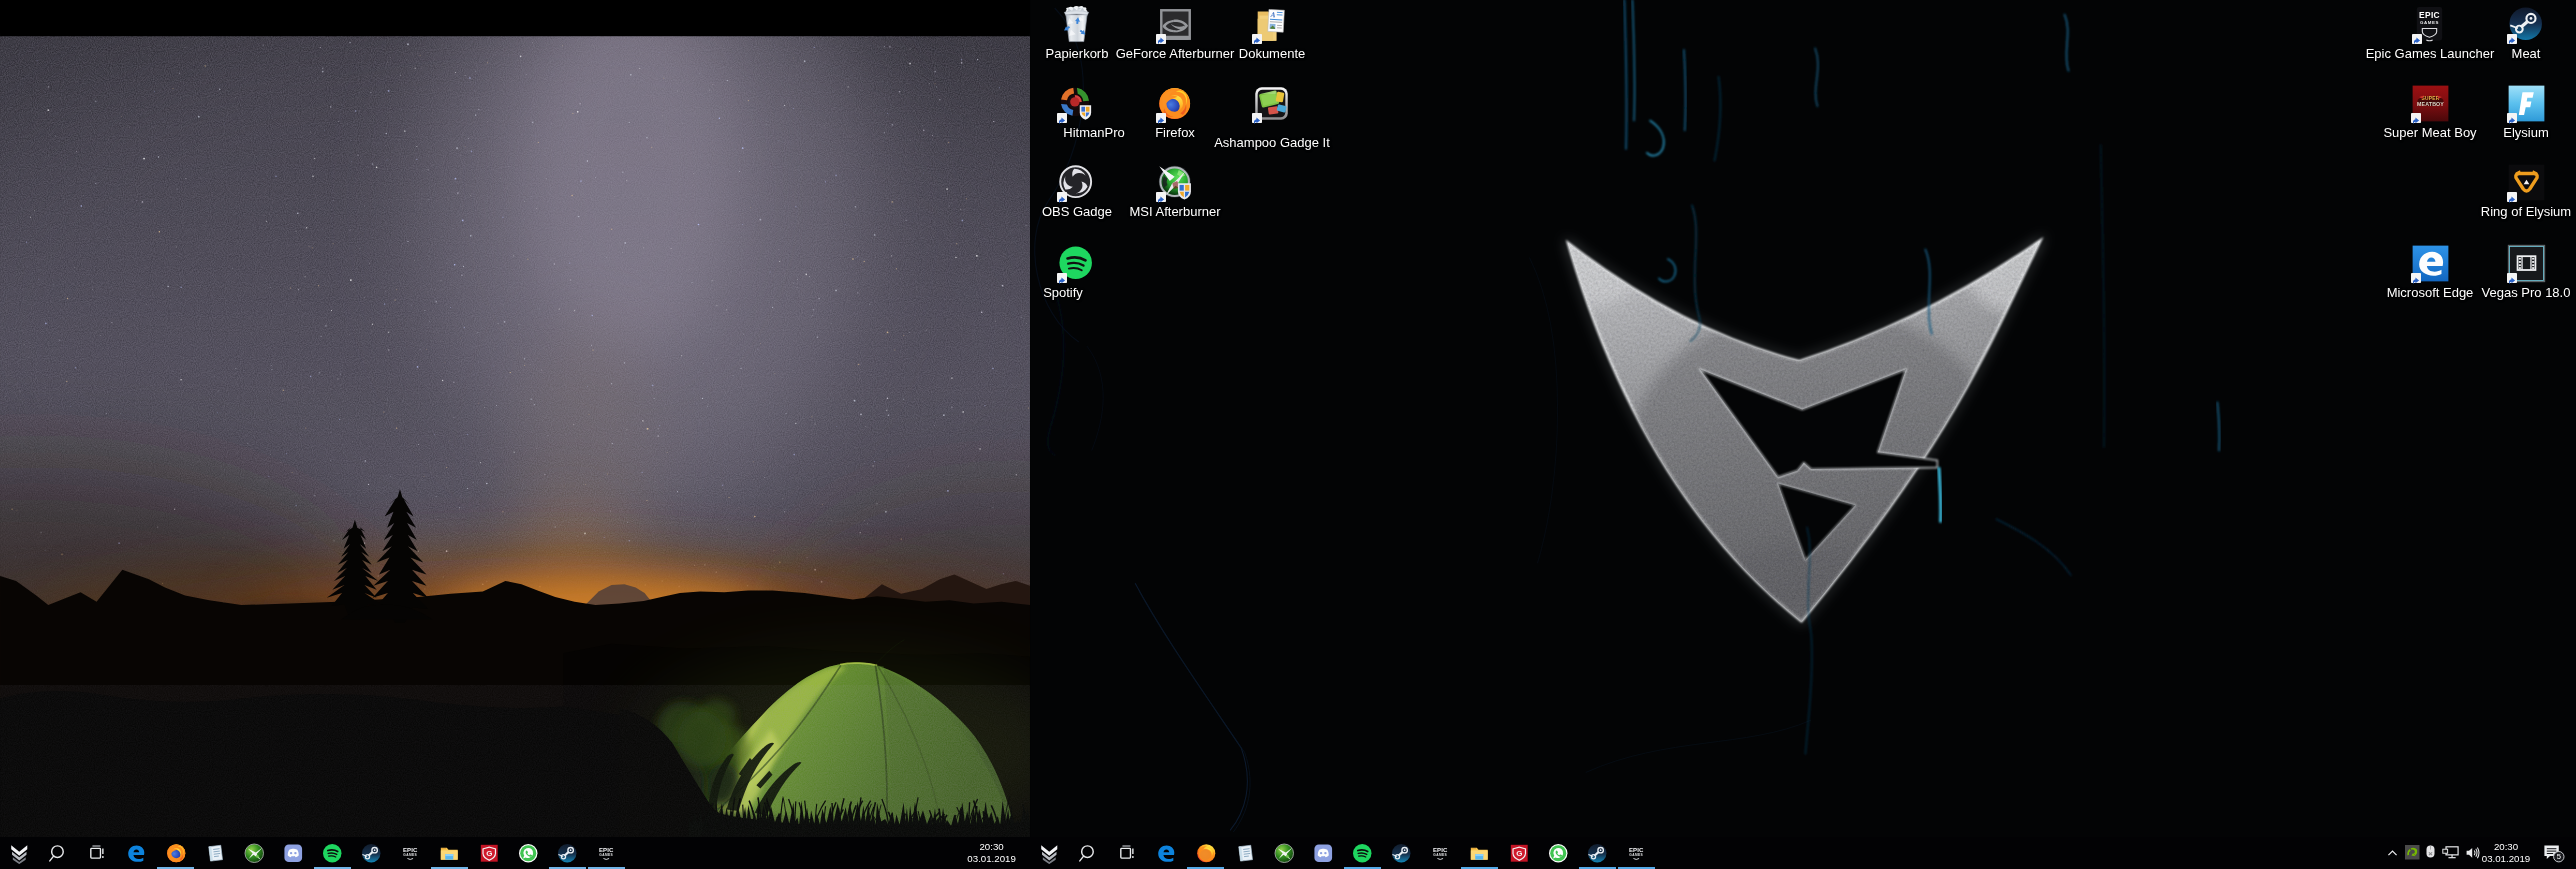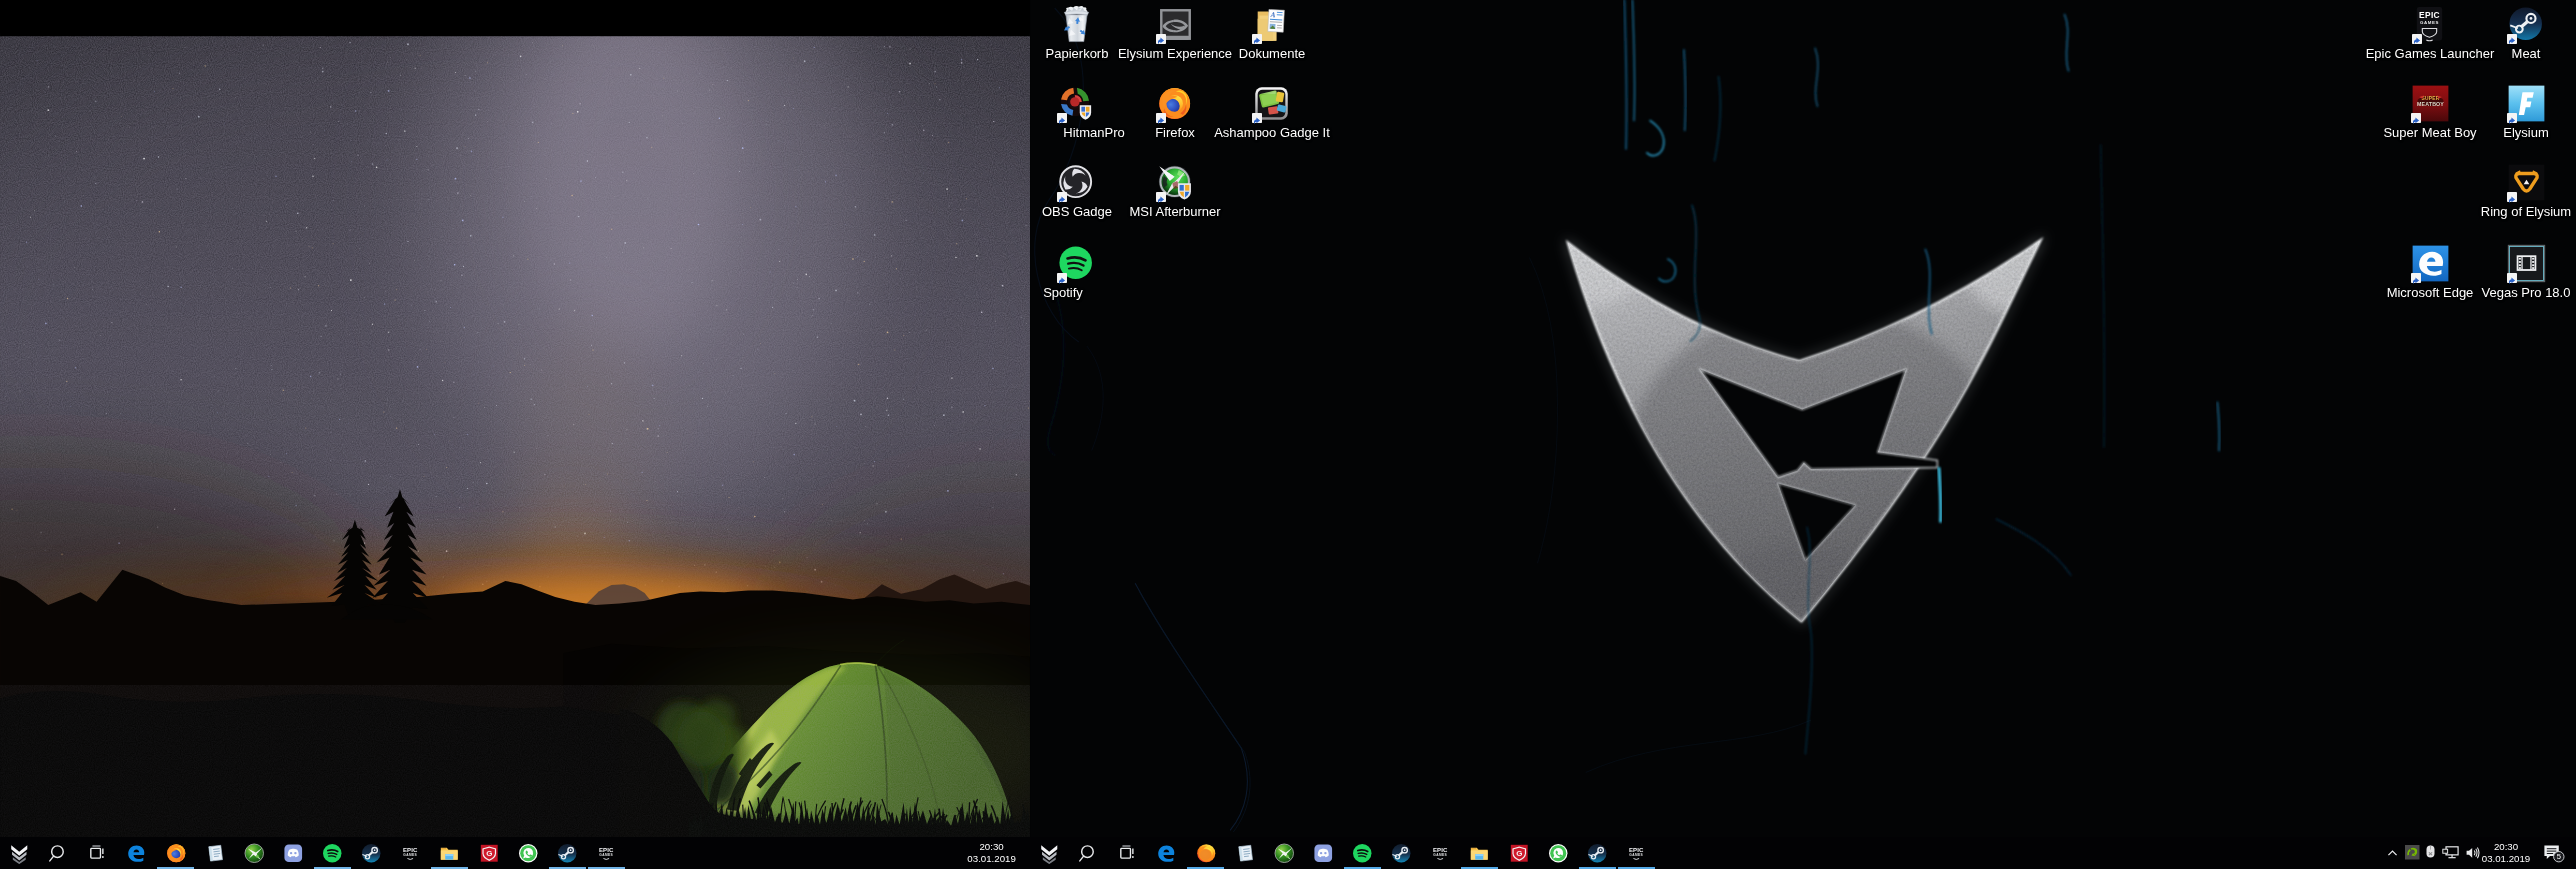--- a/index.html
+++ b/index.html
@@ -1300,21 +1300,21 @@
 <g fill="#96989c">
 <path d="M22,18 C15,19 10,22 8,26 C10,30 15,33 22,33.5 L22,30.5 C17,30 13.5,28.5 12,26 C13.5,23.5 17,21.5 22,21 Z"></path>
 <path d="M22,18 C30,17.5 37,21 39.5,25.5 C37,30.5 30,34 22,33.5 L22,30.5 C28,30.8 33.5,28.5 35.5,25.5 C33.5,22.5 28,20.5 22,21 Z"></path>
 <path d="M16,22.5 C19,26.5 24,29.5 30,30.3 C27,31.8 22,31.5 18.5,29.5 C16.5,27.5 15.8,24.8 16,22.5 Z" fill="#2b2b2d"></path>
 <path d="M18,23 C21,27 26,29.8 31.5,30 C33.5,28.8 34.8,27 35,25.2 C30,28 23,26.5 18,23 Z"></path>
 </g>
 <rect x="8" y="38" width="32" height="5" fill="#939599"></rect>
         </svg><div class="shct"><svg width="9.7" height="9.7" viewBox="0 0 12 12">
             <path d="M2.5,9.5 L2.5,6.5 Q3,4.5 5.5,4 L5.5,2 L10,5.5 L5.5,9 L5.5,7 Q3.5,7 3,9.5 Z" fill="#2a62c8"></path>
           </svg></div></div>
-      <div class="icnlbl" style="left:145px;top:46px">Elysium Experience</div>
+      <div class="icnlbl" style="left:145px;top:46px">GeForce Afterburner</div>
       <div class="dico" style="left:222px;top:4.8px;width:39px;height:39px"><svg width="39" height="39" viewBox="0 0 48 48">
           <path d="M7,8 L20,8 L24,13 L30,13 L30,44 L7,44 Z" fill="#e8bd62"></path>
 <path d="M9,13 L30,13 L30,44 L9,44 Z" fill="#f2d07e"></path>
 <path d="M7,17 L22,17 L26,21 L26,44 L7,44 Z" fill="#edca74"></path>
 <g transform="rotate(3 30 22)">
 <rect x="20" y="6" width="19" height="27" fill="#fdfdfd" stroke="#b8b8ba" stroke-width="0.7"></rect>
 <text x="22.5" y="15" font-size="9" font-style="italic" font-weight="bold" fill="#3a6ec0" font-family="Liberation Serif,serif">A</text>
 <line x1="30" y1="9" x2="37" y2="9" stroke="#3a87d8" stroke-width="1.1"></line>
             <line x1="30" y1="12" x2="37" y2="12" stroke="#3a87d8" stroke-width="1.1"></line>
 <line x1="22" y1="18" x2="37" y2="18" stroke="#3a87d8" stroke-width="1.3"></line>
@@ -1385,21 +1385,21 @@
 <rect x="7" y="7" width="34" height="34" rx="6" fill="#151517"></rect>
 <rect x="10" y="10" width="22" height="17" rx="2" fill="#7cc142" transform="rotate(-14 21 18)"></rect>
 <rect x="12" y="12" width="18" height="13" rx="1.5" fill="#94d65a" transform="rotate(-14 21 18)" opacity="0.7"></rect>
 <rect x="30" y="10" width="9" height="12" rx="1.5" fill="#e8c33a" transform="rotate(10 34 16)"></rect>
 <rect x="20" y="28" width="12" height="9" rx="1.5" fill="#d4544a" transform="rotate(-8 26 32)"></rect>
 <rect x="31" y="26" width="11" height="8" rx="1.5" fill="#4aa8d8" transform="rotate(14 36 30)"></rect>
 <path d="M10,12 L30,8 L30,12 Z" fill="#fff" opacity="0.25" <="" svg=""></path>
         </svg><div class="shct"><svg width="9.7" height="9.7" viewBox="0 0 12 12">
             <path d="M2.5,9.5 L2.5,6.5 Q3,4.5 5.5,4 L5.5,2 L10,5.5 L5.5,9 L5.5,7 Q3.5,7 3,9.5 Z" fill="#2a62c8"></path>
           </svg></div></div>
-      <div class="icnlbl" style="left:242px;top:125px">Ashampoo Gadge It</div>
+      <div class="icnlbl" style="left:242px;top:135px">Ashampoo Gadge It</div>
       <div class="dico" style="left:27px;top:163px;width:39px;height:39px"><svg width="39" height="39" viewBox="0 0 48 48">
           <circle cx="23" cy="23" r="20" fill="#31313700"></circle>
 <circle cx="23" cy="23" r="19" fill="#242428" stroke="#e2e2e6" stroke-width="2.4"></circle>
 <g fill="#e2e2e8" transform="translate(23,23) scale(1.22)">
 <path d="M-1.5,-13 A13,13 0 0 1 10,-6 A8,8 0 0 0 -3,-5 A8.3,8.3 0 0 1 -1.5,-13 Z"></path>
 <path d="M-1.5,-13 A13,13 0 0 1 10,-6 A8,8 0 0 0 -3,-5 A8.3,8.3 0 0 1 -1.5,-13 Z" transform="rotate(120)"></path>
 <path d="M-1.5,-13 A13,13 0 0 1 10,-6 A8,8 0 0 0 -3,-5 A8.3,8.3 0 0 1 -1.5,-13 Z" transform="rotate(240)"></path>
 </g>
         </svg><div class="shct"><svg width="9.7" height="9.7" viewBox="0 0 12 12">
             <path d="M2.5,9.5 L2.5,6.5 Q3,4.5 5.5,4 L5.5,2 L10,5.5 L5.5,9 L5.5,7 Q3.5,7 3,9.5 Z" fill="#2a62c8"></path>

